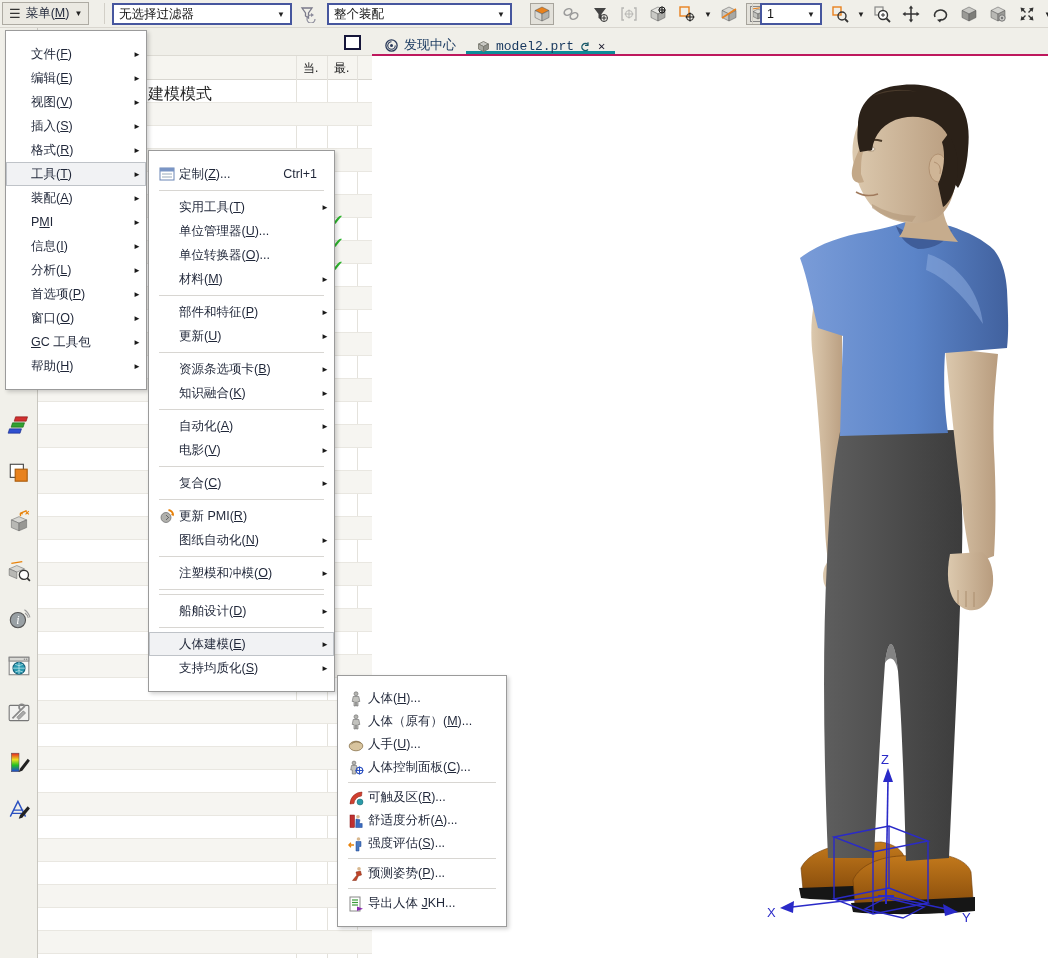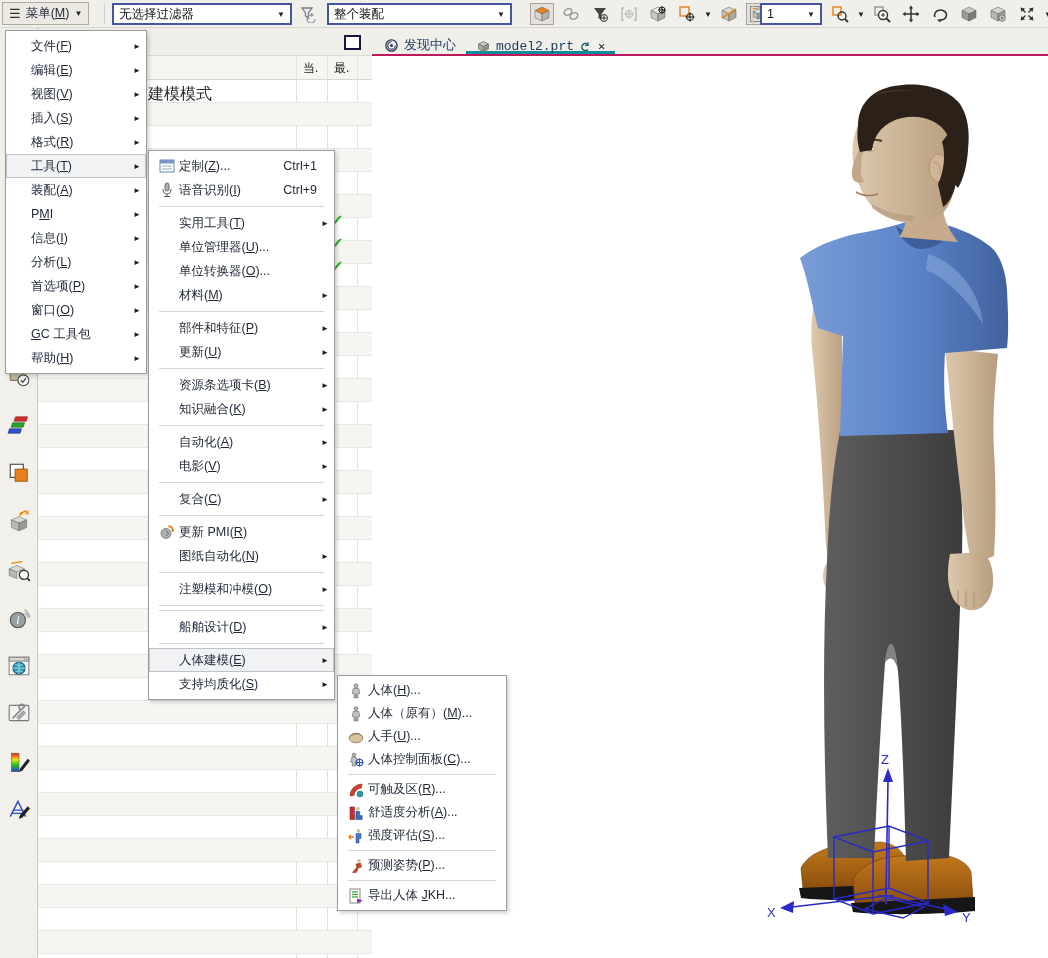--- a/index.html
+++ b/index.html
@@ -40,21 +40,21 @@
   #tabbar{left:0;top:0;width:676px;height:28px;background:#f0efe9;border-bottom:2px solid #be185d;box-sizing:border-box;display:flex;align-items:flex-end;padding-left:2px;font-family:Liberation Mono, monospace;}
   .tab{display:flex;align-items:center;gap:5px;padding:0 10px;color:#17375e;font-size:13px;white-space:nowrap;}
   .tab.active{box-shadow:inset 0 -3px 0 #0d8b99;}
   .tab svg{width:15px;height:15px;}
   .tab .tclose{font-size:12px;font-weight:bold;color:#1a1a2e;margin-left:2px;}
   #gfx{left:0;top:28px;}
   #watermark{right:6px;bottom:4px;font-family:"Liberation Serif","DejaVu Serif",serif;
              font-size:16px;color:#b5b5b5;letter-spacing:1px;white-space:nowrap;}
   
   .menu{position:absolute;background:#fff;border:1px solid #9b9b9b;box-shadow:2px 2px 4px rgba(0,0,0,.18);
-        padding:3px 0;z-index:20;}
+        padding:11px 0;z-index:20;}
   .mi{display:flex;align-items:center;height:24px;padding:0 5px 0 6px;white-space:nowrap;}
   .mi .ico{width:24px;height:18px;display:flex;align-items:center;justify-content:center;flex:none;}
   .mi .ico svg{width:16px;height:16px;}
   .mi .lab{flex:1;}
   .mi .sc{margin-left:3px;}
   .mi .arr{width:12px;text-align:right;font-size:8px;color:#1a1a1a;}
   .mi.hl{background:#f1f2f4;box-shadow:inset 0 0 0 1px #bfc3c8;}
   .msep{height:1px;background:#d8d6d2;margin:4px 10px;}
   #menu-main{left:5px;top:30px;width:140px;}
   #menu-main .mi{padding-left:25px;}
@@ -511,33 +511,20 @@
           <rect x="1" y="2" width="14" height="12" fill="#fff" stroke="#6a85b5"></rect>
           <rect x="1" y="2" width="14" height="3.5" fill="#7a95c5"></rect>
           <line x1="3" y1="8" x2="13" y2="8" stroke="#9ab"></line>
           <line x1="3" y1="11" x2="13" y2="11" stroke="#9ab"></line>
         </svg>
       </span>
       <span class="lab">定制(<u>Z</u>)...</span>
       <span class="sc">Ctrl+1</span>
       <span class="arr"></span>
     </div>
-    <div class="mi">
-      <span class="ico">
-        <svg viewBox="0 0 16 16">
-          <rect x="6" y="1" width="4" height="8" rx="2" fill="#aab0b8" stroke="#555" stroke-width=".8"></rect>
-          <path d="M4 7 q0 5 4 5 q4 0 4 -5" fill="none" stroke="#555"></path>
-          <line x1="8" y1="12" x2="8" y2="14.5" stroke="#555"></line>
-          <line x1="5" y1="14.5" x2="11" y2="14.5" stroke="#555"></line>
-        </svg>
-      </span>
-      <span class="lab">语音识别(<u>I</u>)</span>
-      <span class="sc">Ctrl+9</span>
-      <span class="arr"></span>
-    </div>
     <div class="msep"></div>
     <div class="mi">
       <span class="ico"></span>
       <span class="lab">实用工具(<u>T</u>)</span>
       <span class="arr">►</span>
     </div>
     <div class="mi">
       <span class="ico"></span>
       <span class="lab">单位管理器(<u>U</u>)...</span>
       <span class="arr"></span>

